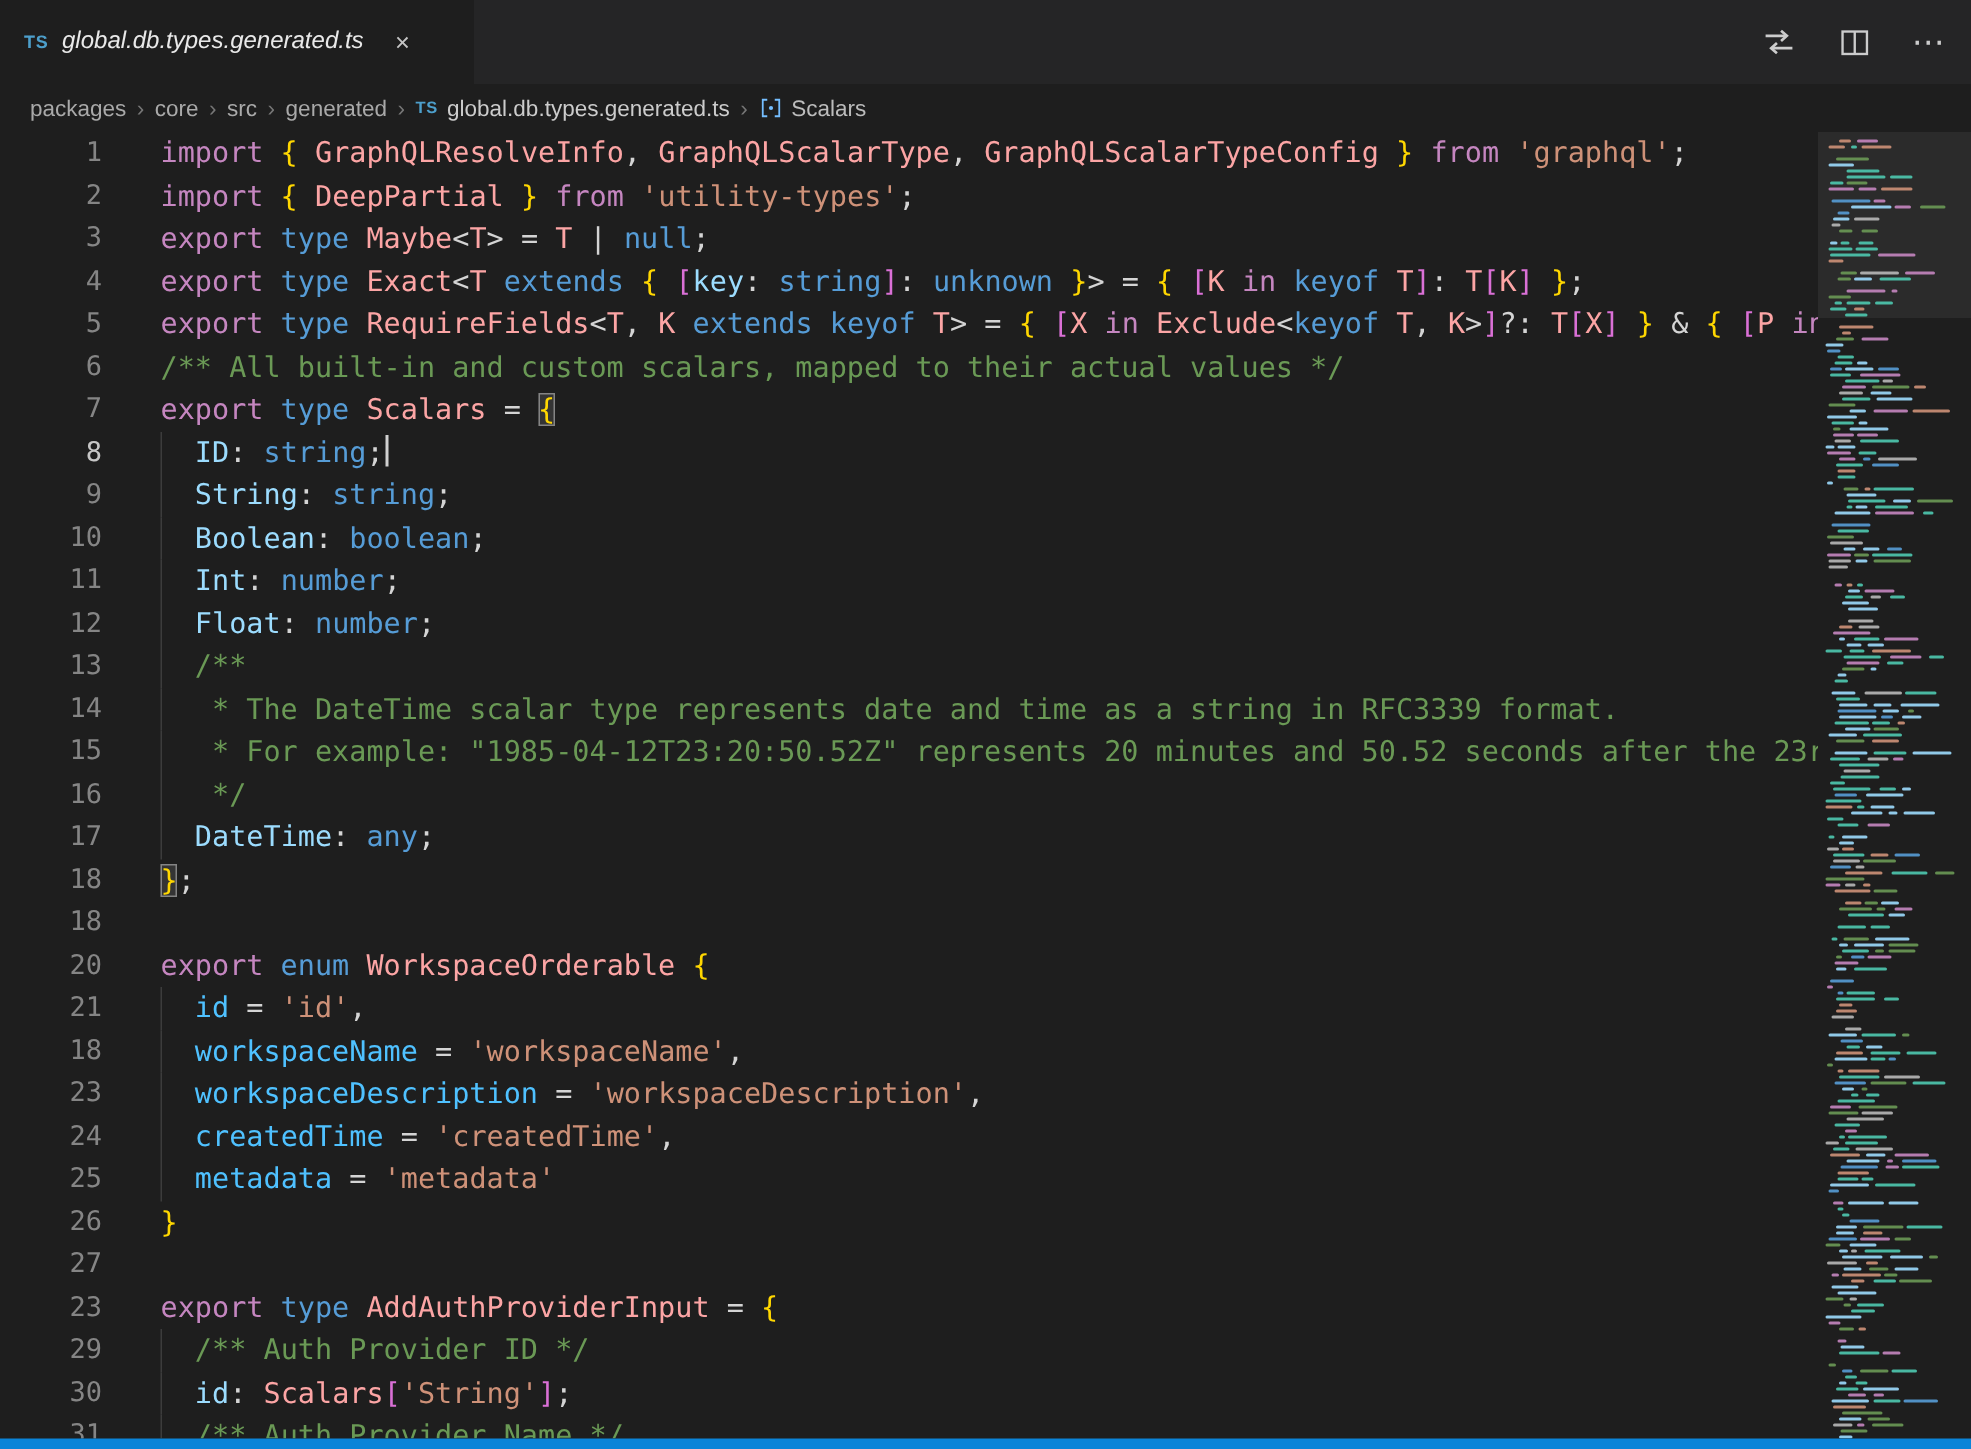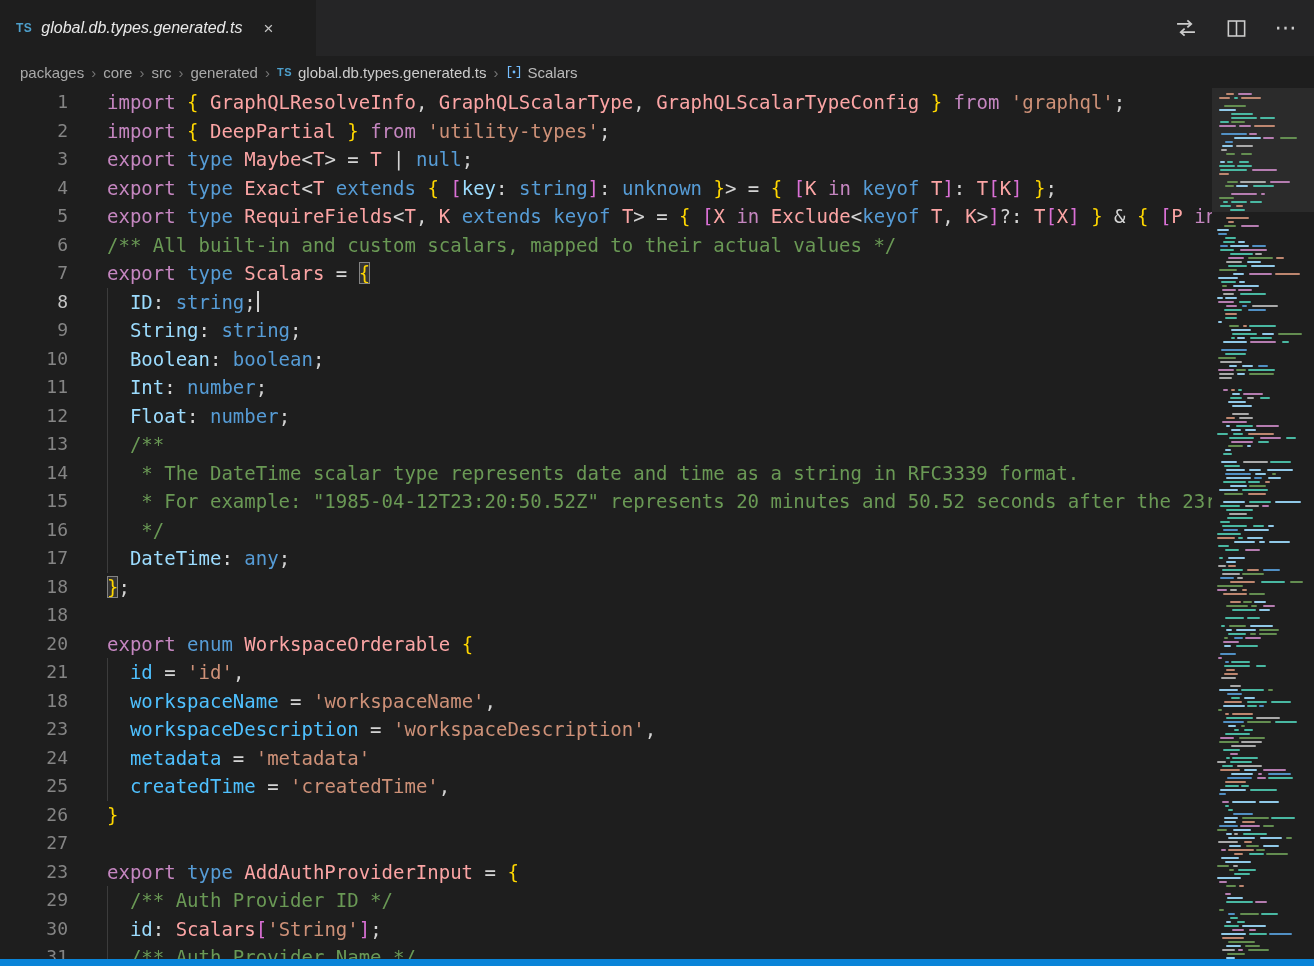--- a/index.html
+++ b/index.html
@@ -168,22 +168,22 @@
       <div class="code-line"><span class="indent-guide"></span><span class="tk-c">   * The DateTime scalar type represents date and time as a string in RFC3339 format.</span></div>
       <div class="code-line"><span class="indent-guide"></span><span class="tk-c">   * For example: "1985-04-12T23:20:50.52Z" represents 20 minutes and 50.52 seconds after the 23rd minute</span></div>
       <div class="code-line"><span class="indent-guide"></span><span class="tk-c">   */</span></div>
       <div class="code-line"><span class="indent-guide"></span><span class="tk-p">  </span><span class="tk-v">DateTime</span><span class="tk-p">: </span><span class="tk-s">any</span><span class="tk-p">;</span></div>
       <div class="code-line"><span class="tk-b1 match">}</span><span class="tk-p">;</span></div>
       <div class="code-line"></div>
       <div class="code-line"><span class="tk-k">export </span><span class="tk-s">enum </span><span class="tk-t">WorkspaceOrderable</span><span class="tk-p"> </span><span class="tk-b1">{</span></div>
       <div class="code-line"><span class="indent-guide"></span><span class="tk-p">  </span><span class="tk-e">id</span><span class="tk-p"> = </span><span class="tk-o">'id'</span><span class="tk-p">,</span></div>
       <div class="code-line"><span class="indent-guide"></span><span class="tk-p">  </span><span class="tk-e">workspaceName</span><span class="tk-p"> = </span><span class="tk-o">'workspaceName'</span><span class="tk-p">,</span></div>
       <div class="code-line"><span class="indent-guide"></span><span class="tk-p">  </span><span class="tk-e">workspaceDescription</span><span class="tk-p"> = </span><span class="tk-o">'workspaceDescription'</span><span class="tk-p">,</span></div>
+      <div class="code-line"><span class="indent-guide"></span><span class="tk-p">  </span><span class="tk-e">createdTime</span><span class="tk-p"> = </span><span class="tk-o">'createdTime'</span><span class="tk-p">,</span></div>
       <div class="code-line"><span class="indent-guide"></span><span class="tk-p">  </span><span class="tk-e">metadata</span><span class="tk-p"> = </span><span class="tk-o">'metadata'</span></div>
-      <div class="code-line"><span class="indent-guide"></span><span class="tk-p">  </span><span class="tk-e">createdTime</span><span class="tk-p"> = </span><span class="tk-o">'createdTime'</span><span class="tk-p">,</span></div>
       <div class="code-line"><span class="tk-b1">}</span></div>
       <div class="code-line"></div>
       <div class="code-line"><span class="tk-k">export </span><span class="tk-s">type </span><span class="tk-t">AddAuthProviderInput</span><span class="tk-p"> = </span><span class="tk-b1">{</span></div>
       <div class="code-line"><span class="indent-guide"></span><span class="tk-p">  </span><span class="tk-c">/** Auth Provider ID */</span></div>
       <div class="code-line"><span class="indent-guide"></span><span class="tk-p">  </span><span class="tk-v">id</span><span class="tk-p">: </span><span class="tk-t">Scalars</span><span class="tk-b2">[</span><span class="tk-o">'String'</span><span class="tk-b2">]</span><span class="tk-p">;</span></div>
       <div class="code-line"><span class="indent-guide"></span><span class="tk-p">  </span><span class="tk-c">/** Auth Provider Name */</span></div>
     </div>
 </div>
 
 <div class="minimap">

